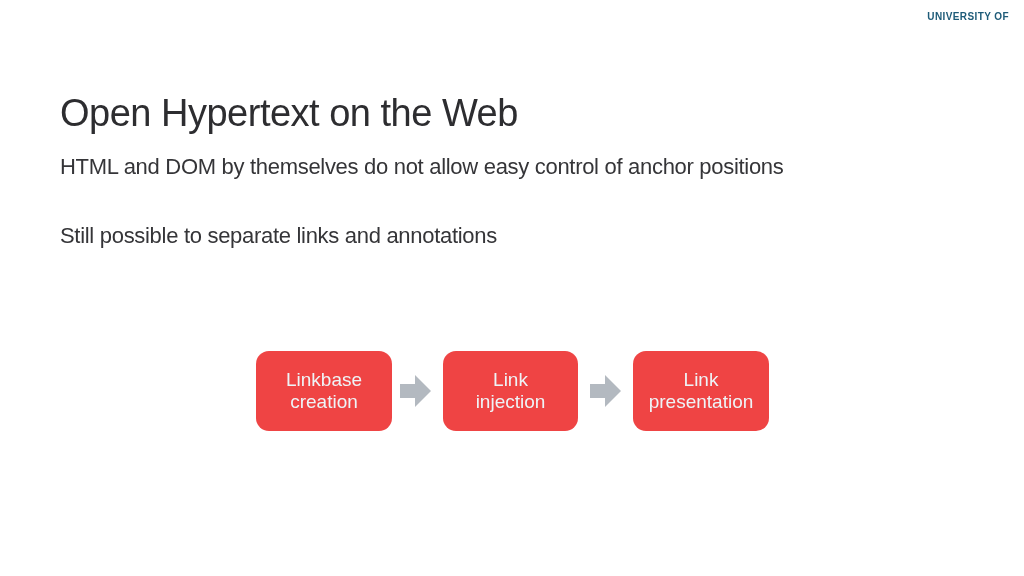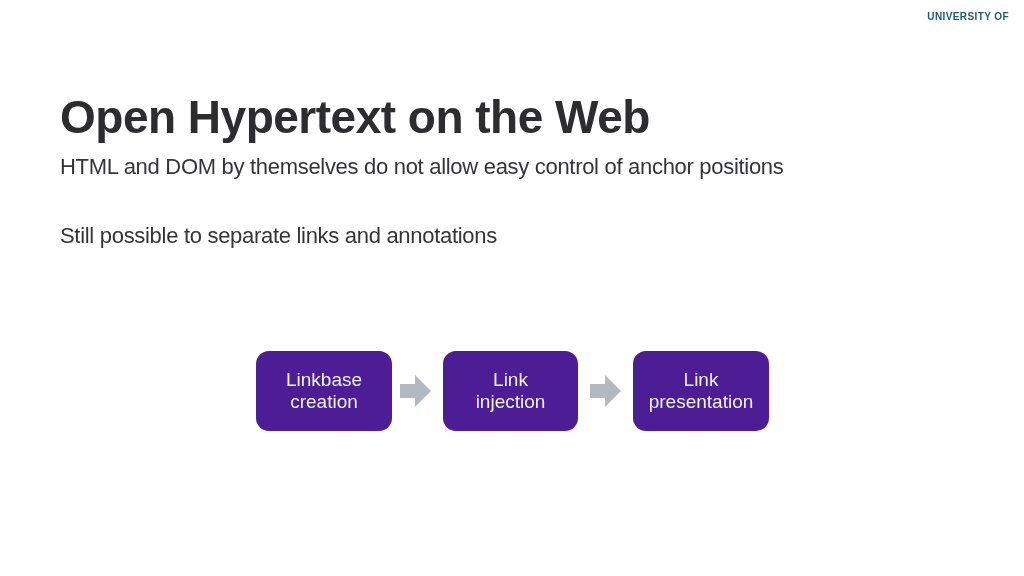--- a/index.html
+++ b/index.html
@@ -40,22 +40,22 @@
     line-height: 1.0;
     margin-top: -2px;
   }
 
   
   .title {
     position: absolute;
     left: 60px;
     top: 94px;
     margin: 0;
-    font-size: 46px;
-    font-weight: 700;
+    font-size: 38px;
+    font-weight: 400;
     letter-spacing: -0.5px;
     color: #2d2d30;
     line-height: 1;
     white-space: nowrap;
   }
   .body-line {
     position: absolute;
     left: 60px;
     margin: 0;
     font-size: 22px;
@@ -65,21 +65,21 @@
     white-space: nowrap;
   }
   .body-line-1 { top: 153px; }
   .body-line-2 { top: 222px; }
 
   
   .step {
     position: absolute;
     top: 351px;
     height: 80px;
-    background: #4c1d95;
+    background: #ef4444;
     border-radius: 13px;
     color: #eef4f7;
     display: flex;
     align-items: center;
     justify-content: center;
     text-align: center;
     font-size: 19px;
     line-height: 1.16;
   }
   .step span { white-space: pre-line; }

